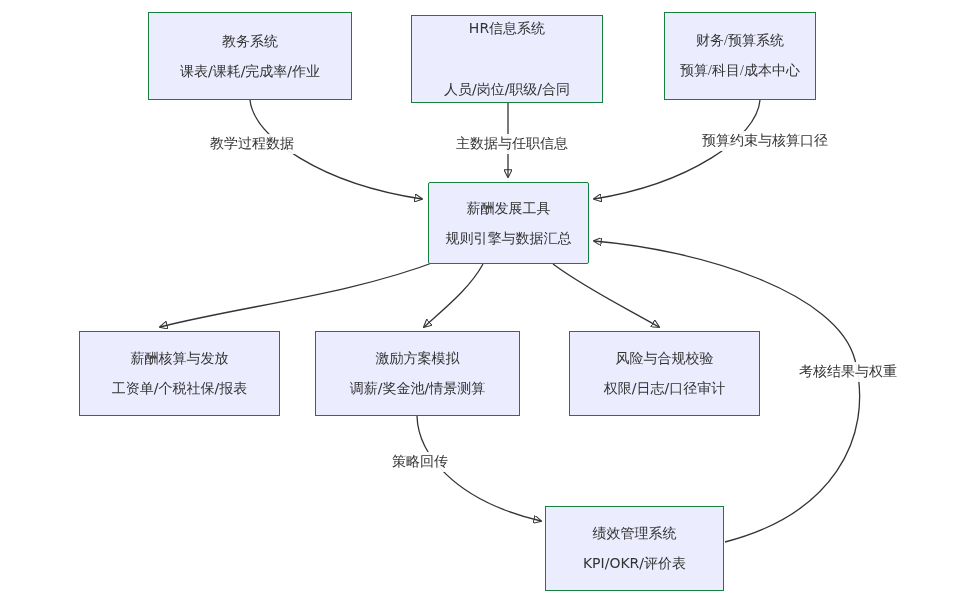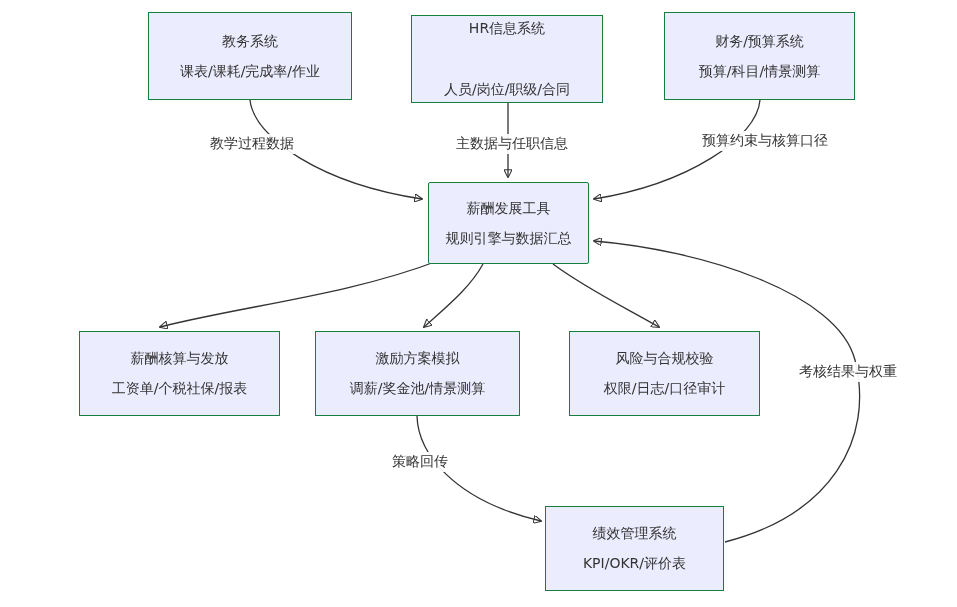--- a/index.html
+++ b/index.html
@@ -85,23 +85,23 @@
   <div class="node" style="left:148px;top:12px;width:204px;height:88px;">
     <div class="node-title">教务系统</div>
     <div class="node-sub">课表/课耗/完成率/作业</div>
   </div>
 
   <div class="node" style="left:411px;top:15px;width:192px;height:88px;justify-content:space-between;">
     <div class="node-title">HR信息系统</div>
     <div class="node-sub">人员/岗位/职级/合同</div>
   </div>
 
-  <div class="node" style="left:664px;top:12px;width:191px;height:88px;">
+  <div class="node" style="left:664px;top:12px;width:152px;height:88px;font-family:Liberation Serif, serif;">
     <div class="node-title">财务/预算系统</div>
-    <div class="node-sub">预算/科目/情景测算</div>
+    <div class="node-sub">预算/科目/成本中心</div>
   </div>
 
   <div class="node rounded" style="left:428px;top:182px;width:161px;height:82px;">
     <div class="node-title">薪酬发展工具</div>
     <div class="node-sub">规则引擎与数据汇总</div>
   </div>
 
   <div class="node" style="left:55px;top:331px;width:201px;height:85px;margin-left:24px;">
     <div class="node-title">薪酬核算与发放</div>
     <div class="node-sub">工资单/个税社保/报表</div>

